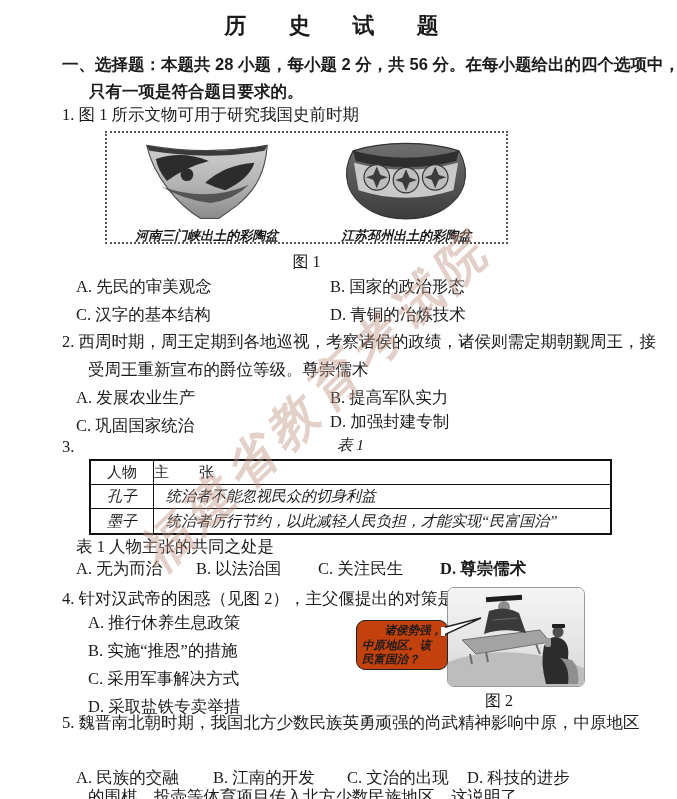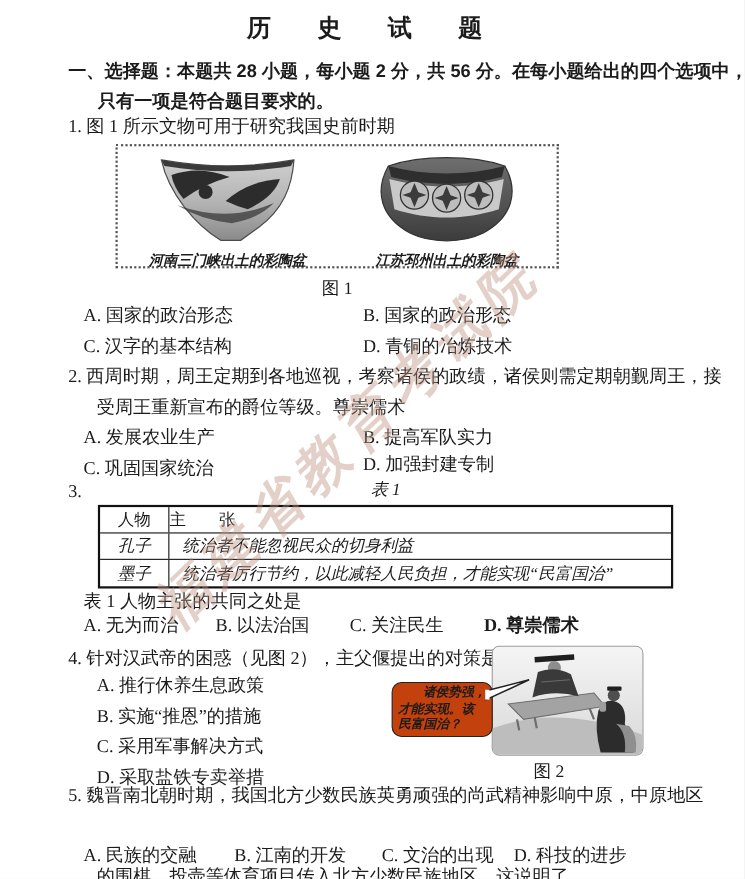--- a/index.html
+++ b/index.html
@@ -117,21 +117,21 @@
             <path d="M68,45 L80,41 L92,45 L80,49 Z"></path>
           <path d="M112,30 L117,42 L112,54 L107,42 Z"></path>
             <path d="M100,42 L112,38 L124,42 L112,46 Z"></path>
         </g>
       </svg>
       <div class="lbl kai">江苏邳州出土的彩陶盆</div>
     </div>
   </div>
   <div class="abs figcap" style="left:105px;width:403px;top:252px;">图 1</div>
 
-  <div class="abs ln" style="left:76px;top:277px;">A. 国家的政治形态</div>
+  <div class="abs ln" style="left:76px;top:277px;">A. 先民的审美观念</div>
   <div class="abs ln" style="left:330px;top:277px;">B. 国家的政治形态</div>
   <div class="abs ln" style="left:76px;top:305px;">C. 汉字的基本结构</div>
   <div class="abs ln" style="left:330px;top:305px;">D. 青铜的冶炼技术</div>
 
   <div class="abs ln" style="left:62px;top:332px;">2. 西周时期，周王定期到各地巡视，考察诸侯的政绩，诸侯则需定期朝觐周王，接</div>
   <div class="abs ln" style="left:88px;top:360px;">受周王重新宣布的爵位等级。尊崇儒术</div>
   <div class="abs ln" style="left:76px;top:388px;">A. 发展农业生产</div>
   <div class="abs ln" style="left:330px;top:388px;">B. 提高军队实力</div>
   <div class="abs ln" style="left:76px;top:416px;">C. 巩固国家统治</div>
   <div class="abs ln" style="left:330px;top:412px;">D. 加强封建专制</div>
@@ -185,21 +185,21 @@
       <circle cx="110" cy="44" r="5.5" fill="#4f4f4f"></circle>
       <rect x="104" y="36" width="13" height="4" rx="1" fill="#1f1f1f"></rect>
       <path d="M96,58 Q102,46 112,50 Q122,54 120,70 L128,96 L98,96 Q92,74 96,58 Z" fill="#2c2c2c"></path>
       <rect x="97" y="50" width="6" height="9" rx="2" fill="#9d9d9d"></rect>
       <path d="M112,70 Q122,78 120,96 L130,96 Q132,80 124,72 Z" fill="#8f8f8f"></path>
     </svg>
   </div>
 
   <div class="abs bubble">
     <div class="bl">诸侯势强，</div>
-    <div class="bl">才能实现。该</div>
+    <div class="bl">中原地区。该</div>
     <div class="bl">民富国治？</div>
   </div>
   <svg class="abs tail" width="42" height="26" viewBox="0 0 42 26">
     <polygon points="1,12 40,2 1,20" fill="#ffffff" stroke="#222" stroke-width="1.4"></polygon>
     <rect x="0" y="11" width="4" height="9" fill="#ffffff"></rect>
   </svg>
 
   <div class="abs figcap" style="left:430px;width:138px;top:691px;">图 2</div>
 
   <div class="abs ln" style="left:62px;top:713px;">5. 魏晋南北朝时期，我国北方少数民族英勇顽强的尚武精神影响中原，中原地区</div>

